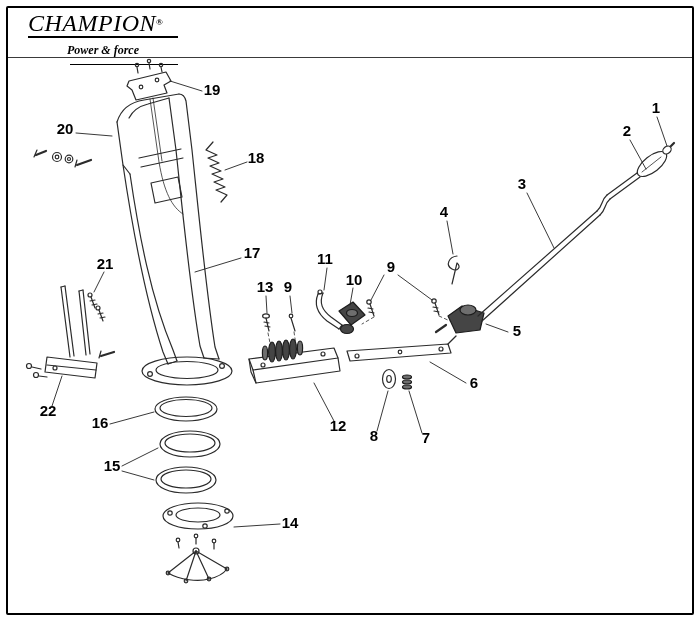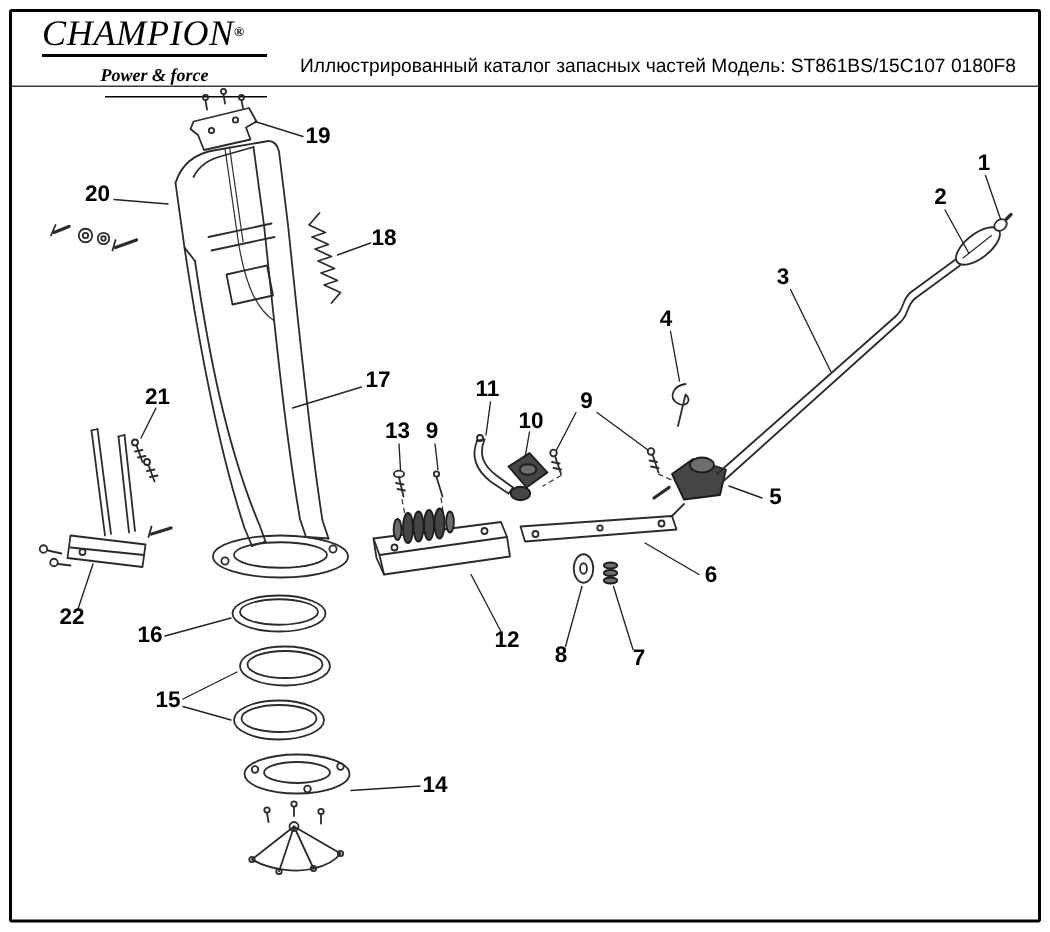--- a/index.html
+++ b/index.html
@@ -38,21 +38,20 @@
 
   <div class="logo">
     <div class="brand-row">
       <span class="brand">CHAMPION</span><sup class="reg">®</sup>
     </div>
     <div class="logo-rule"></div>
     <div class="tagline">Power &amp; force</div>
     <div class="logo-rule thin"></div>
   </div>
 
-  <div class="doc-title">Иллюстрированный каталог запасных частей Модель: ST861BS/15C107 0180F8</div>
   <div class="header-rule"></div>
 
   <svg id="diagram" viewBox="0 0 700 621">
 
     <g>
       <path d="M117,122 C121,109 131,102 144,100 L179,94"></path>
       <path d="M129,118 C133,110 140,106 148,104 L169,98"></path>
       <path d="M117,122 L123,165 L130,174"></path>
       <path d="M123,165 C133,232 146,300 163,352 L168,364"></path>
       <path d="M130,174 C139,235 151,298 173,350 L177,361"></path>

